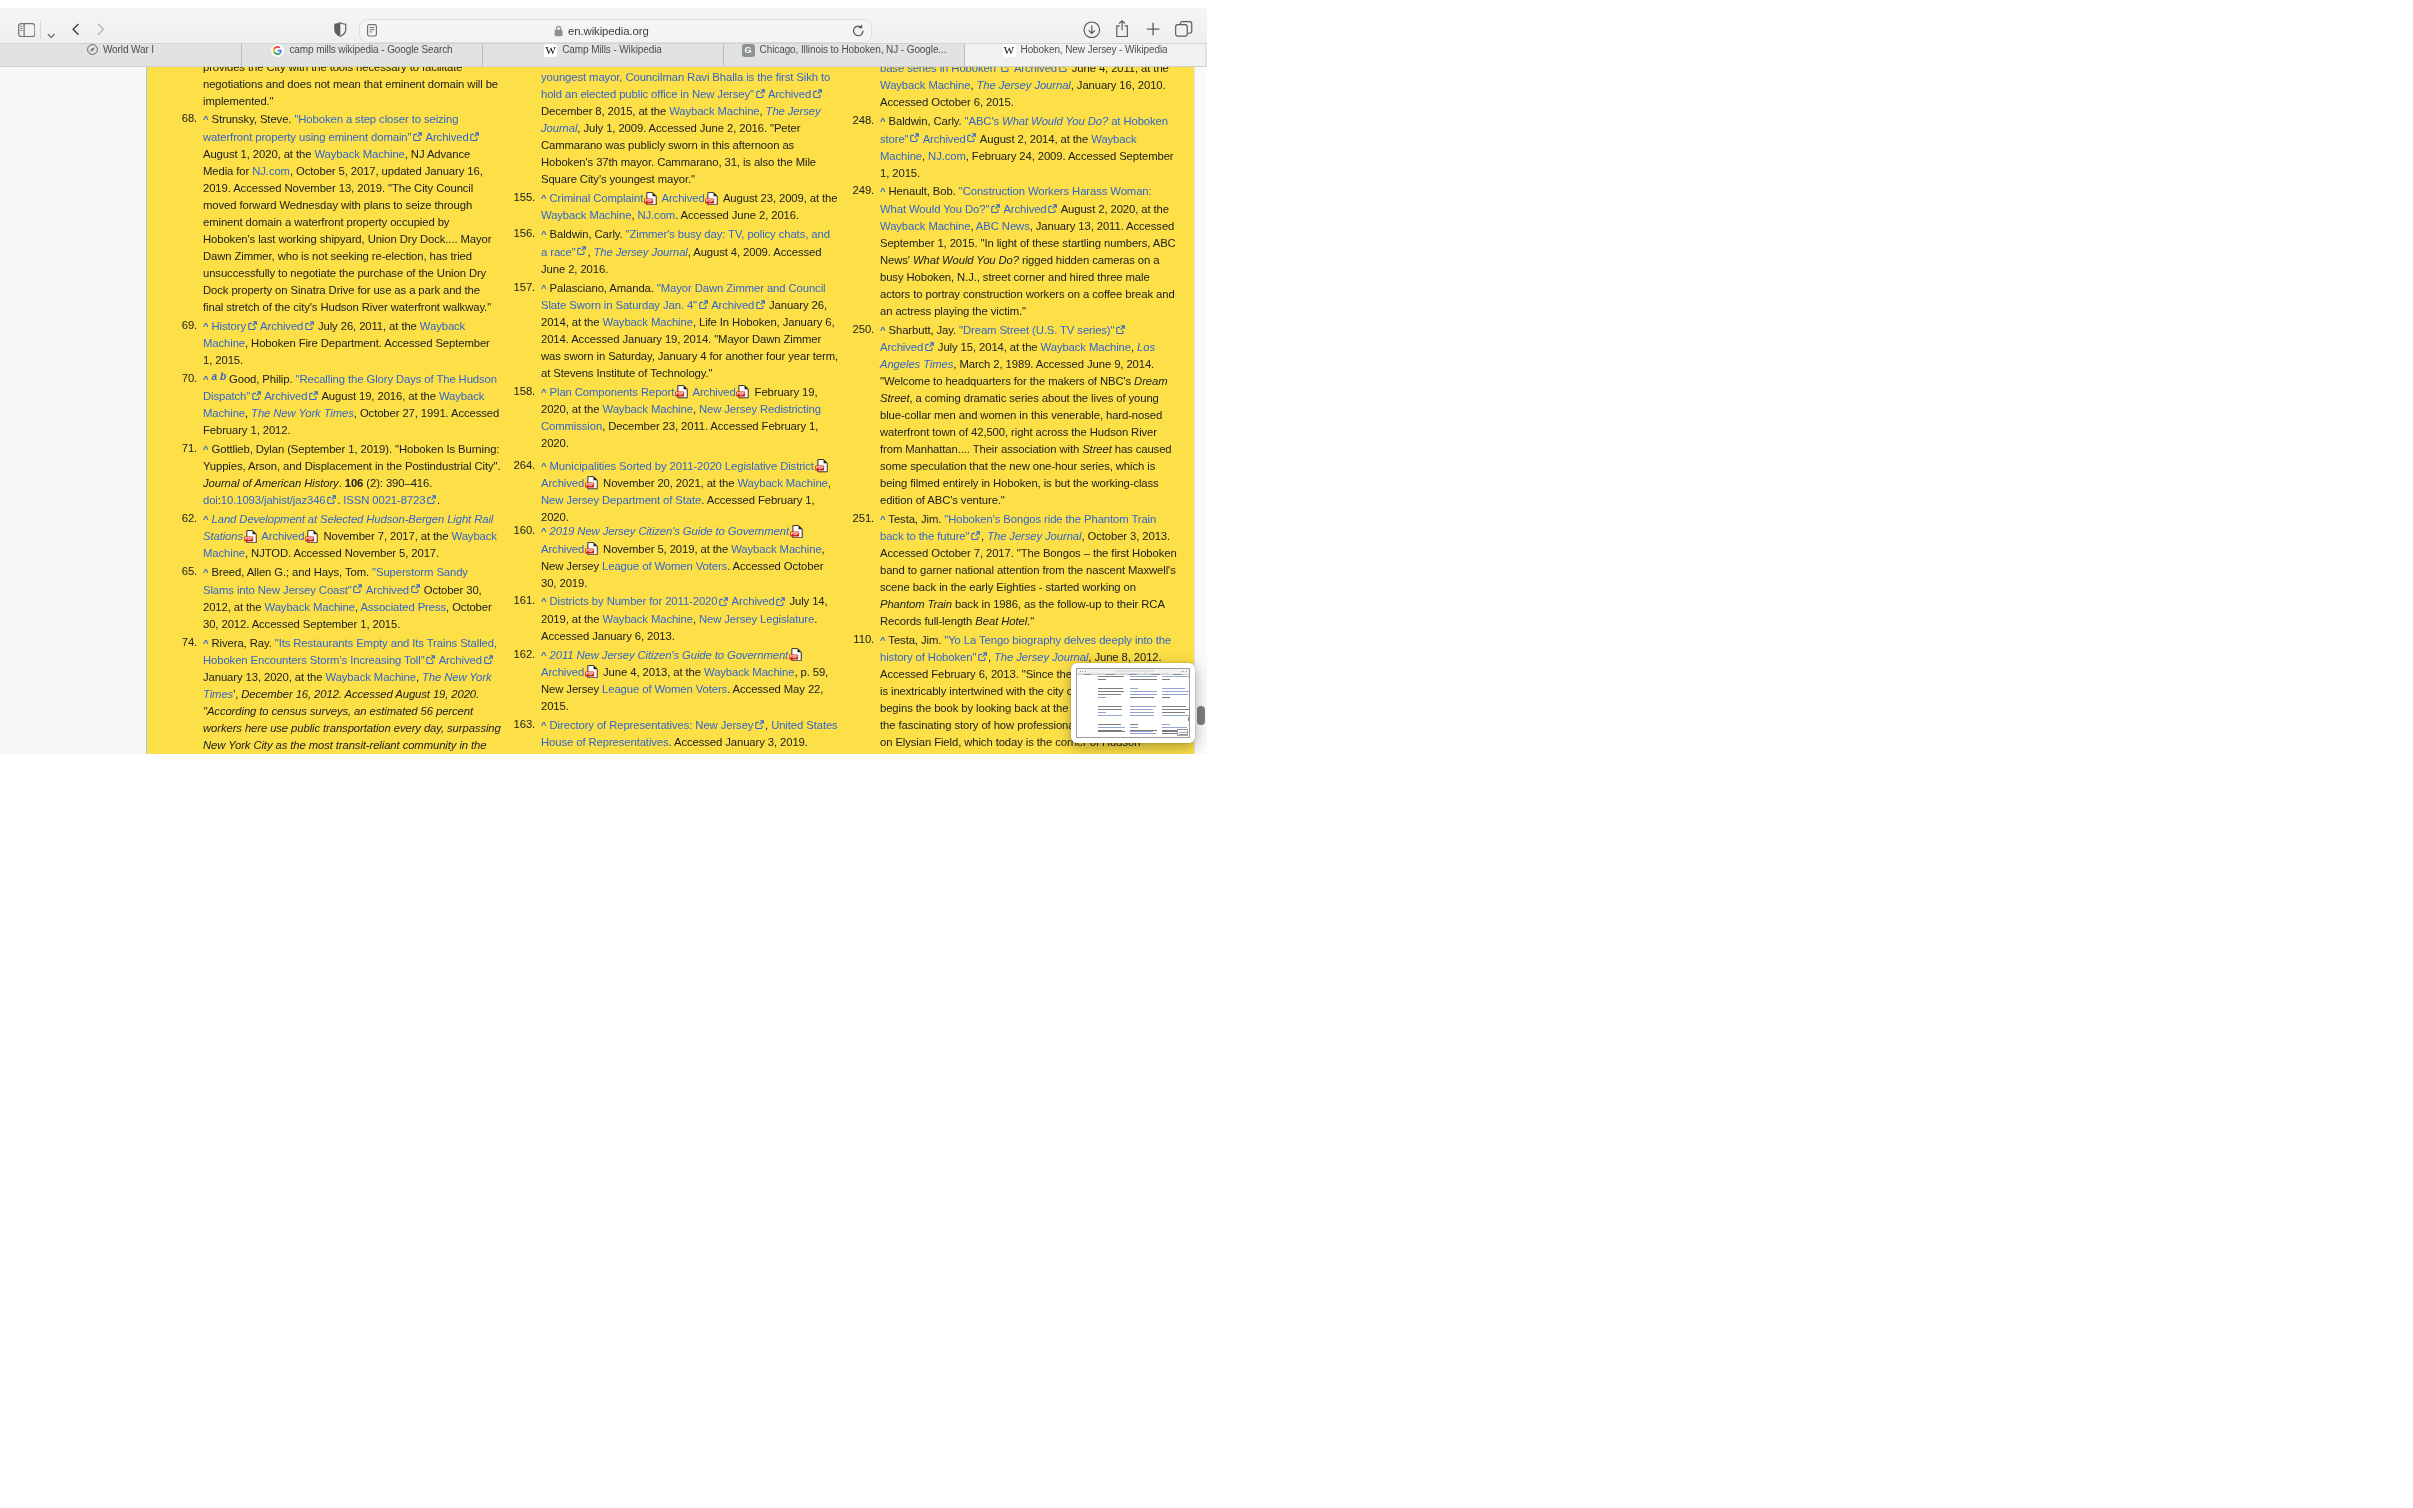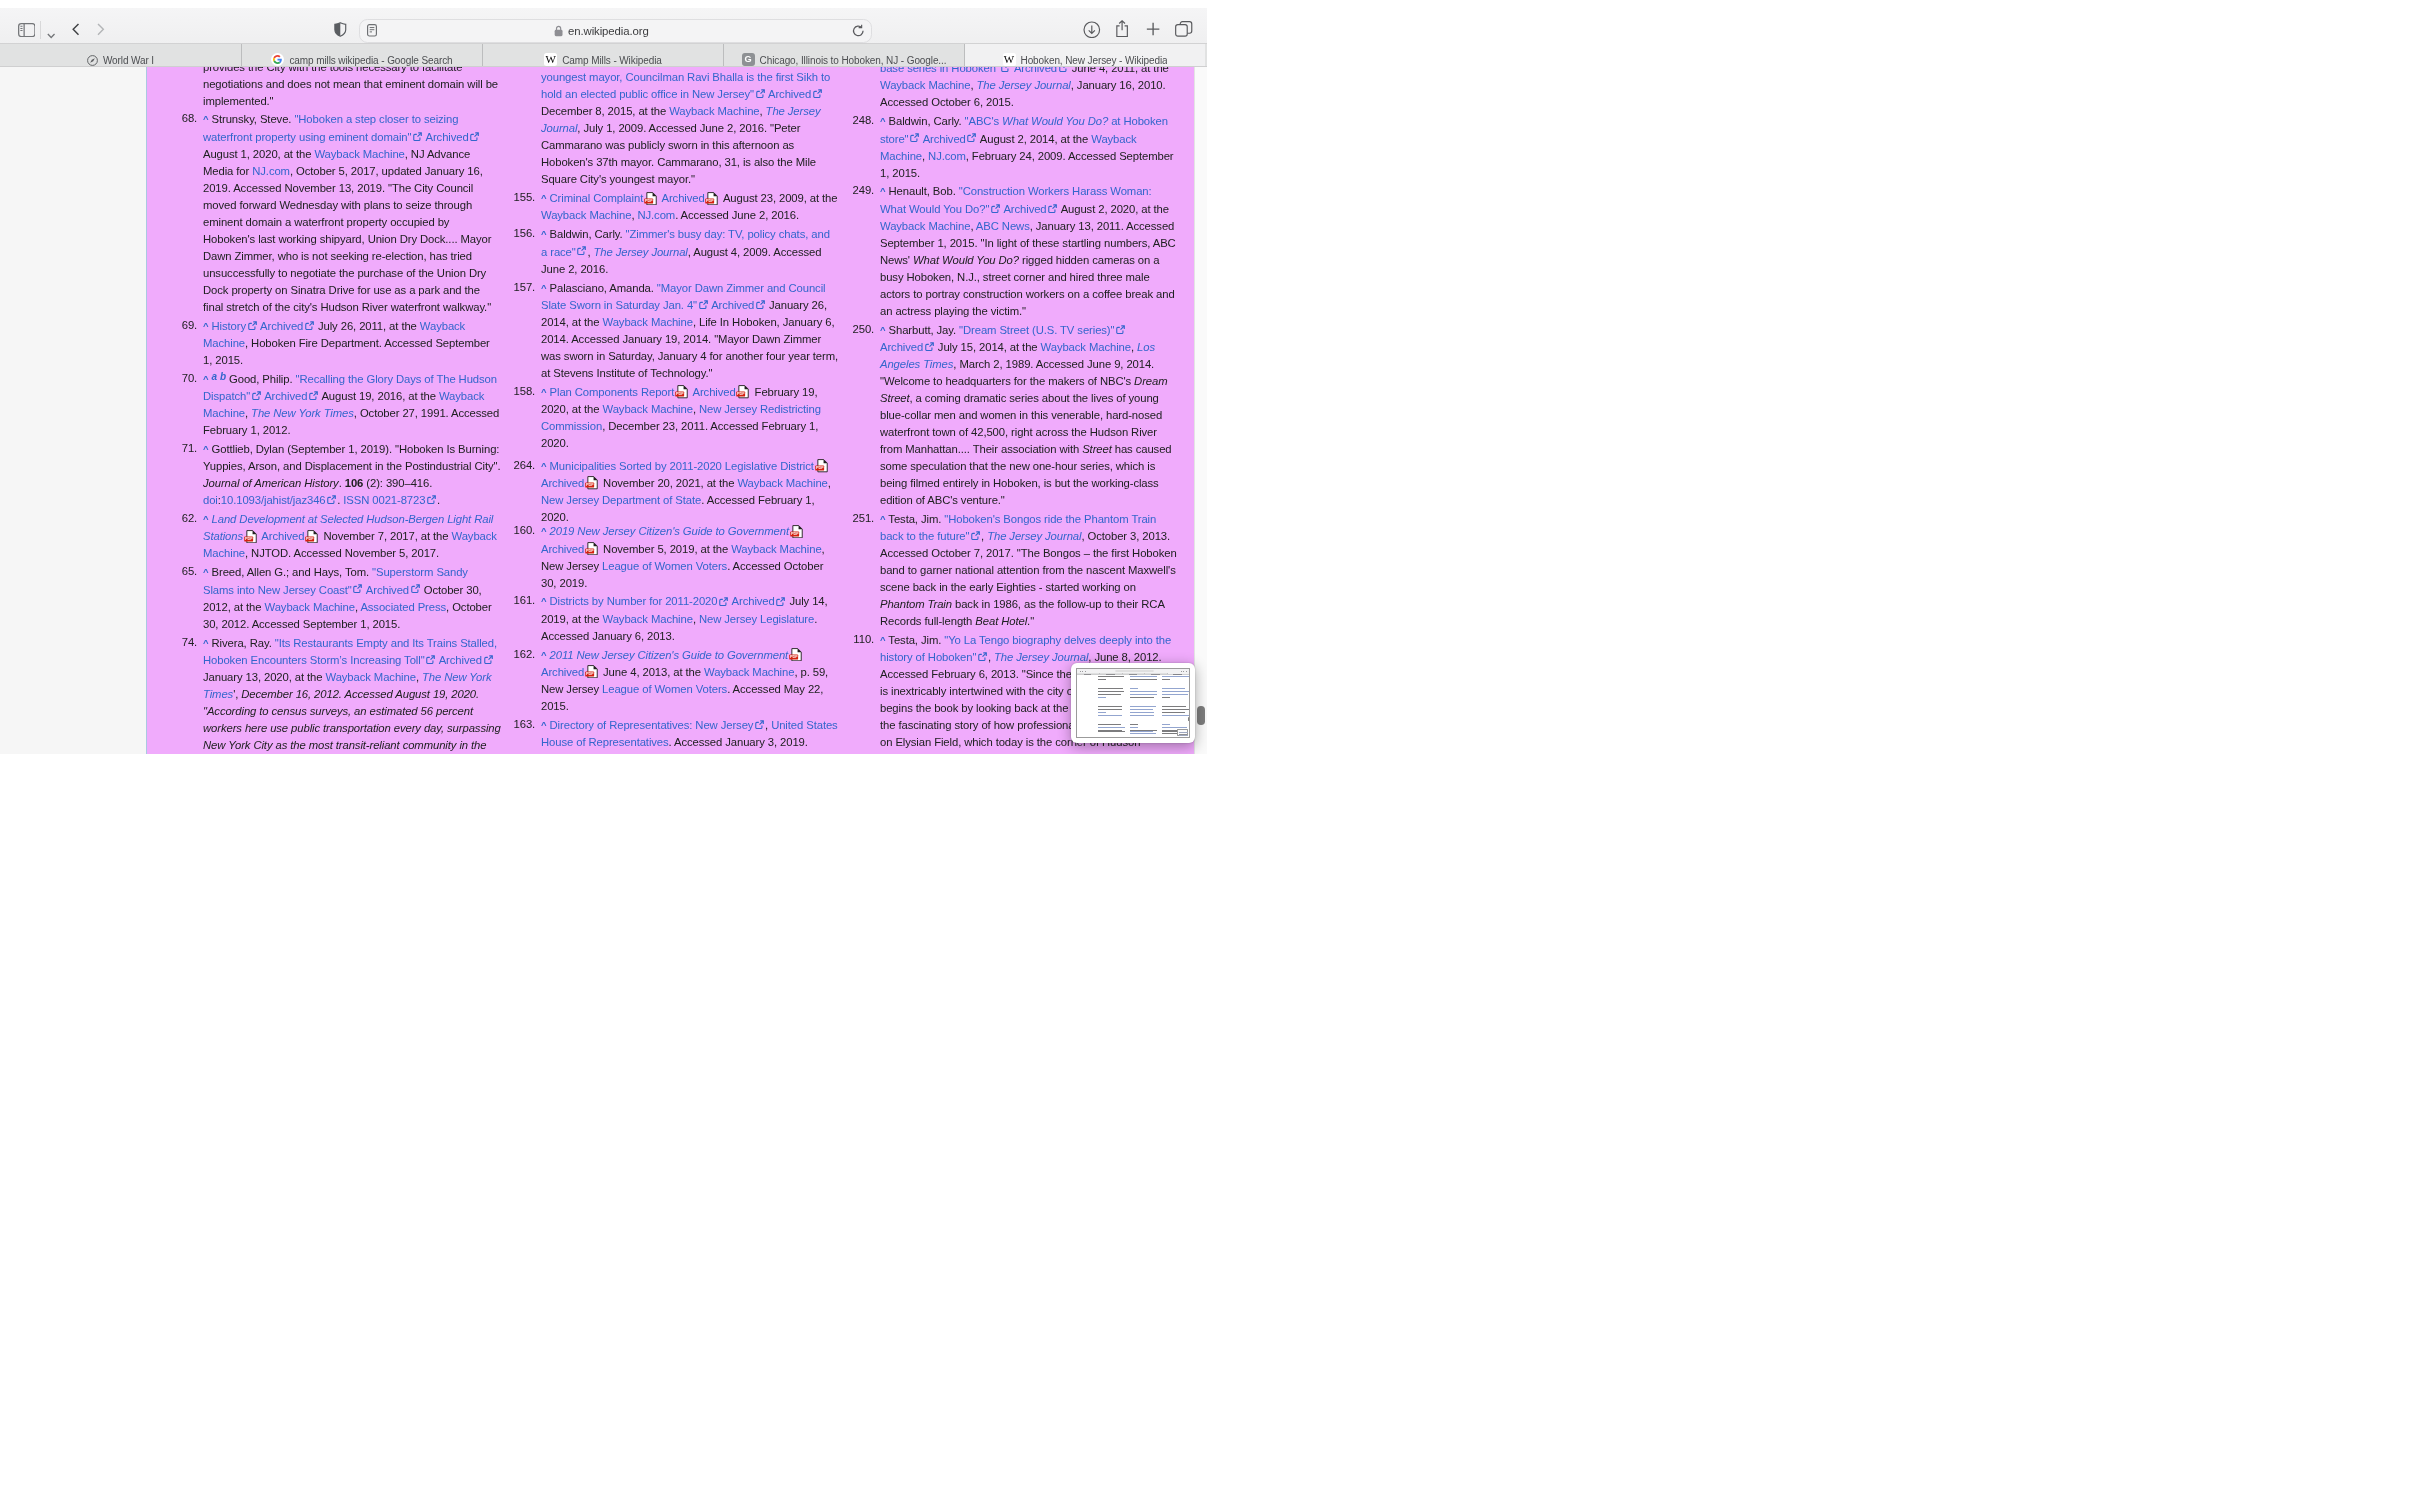--- a/index.html
+++ b/index.html
@@ -1,23 +1,23 @@
 <!DOCTYPE html>
 <html style="font-size:13.4px"><head><meta charset="utf-8"><style>
 *{margin:0;padding:0;box-sizing:border-box}
 html,body{width:1207px;height:754px;overflow:hidden}
 body{font-family:"Liberation Sans",sans-serif;background:#fff;position:relative}
 #toolbar{position:absolute;left:0;top:8px;width:1207px;height:43px;background:linear-gradient(#f5f5f6,#eeeeef)}
 #tabbar{position:absolute;left:0;top:43px;width:1207px;height:24px;background:#e1e2e2;border-top:0.8px solid #d2d2d3;border-bottom:0.8px solid #cfcfd0;display:flex}
-.tab{position:relative;width:241px;height:100%;display:flex;align-items:flex-end;justify-content:center;color:#4c4e51;font-size:10px;letter-spacing:-0.1px;white-space:nowrap;overflow:hidden}
+.tab{position:relative;width:241px;height:100%;display:flex;align-items:flex-start;justify-content:center;color:#4c4e51;font-size:10px;letter-spacing:-0.1px;white-space:nowrap;overflow:hidden}
 .tab+.tab{border-left:0.8px solid #bcbdbe}
 .tab.active{background:#f1f1f2}
 .tab .ti{display:inline-block;margin-right:5px;flex:0 0 auto}
 .tab span.tt{overflow:hidden;text-overflow:ellipsis}
-#page{position:absolute;left:0;top:67px;width:1207px;height:687px;background:#f0abfc;overflow:hidden}
+#page{position:absolute;left:0;top:67px;width:1207px;height:687px;background:#fde047;overflow:hidden}
 #sidebg{position:absolute;left:0;top:0;width:147px;height:687px;background:#f6f6f6;border-right:0.8px solid #abc8e2}
 .col{position:absolute;font-size:11.3px;line-height:17px;letter-spacing:-0.1px;color:#202122}
 .it{position:relative;margin-bottom:0.9px}
 .n{position:absolute;right:100%;top:0;margin-right:5.9px;white-space:nowrap}
 a{color:#3366cc;text-decoration:none}
 a.i,i a{font-style:italic}
 .c{color:#3366cc;font-weight:700;font-size:9.6px;vertical-align:1.3px}
 .sup{color:#3366cc;font-weight:700;font-style:italic;font-size:10px;vertical-align:3.4px;letter-spacing:0;line-height:1}
 svg.ext{margin:0 0.8px 0 1.7px;vertical-align:0px}
 svg.pdf{margin:0 1.7px 0 0.8px;vertical-align:-2.5px}

